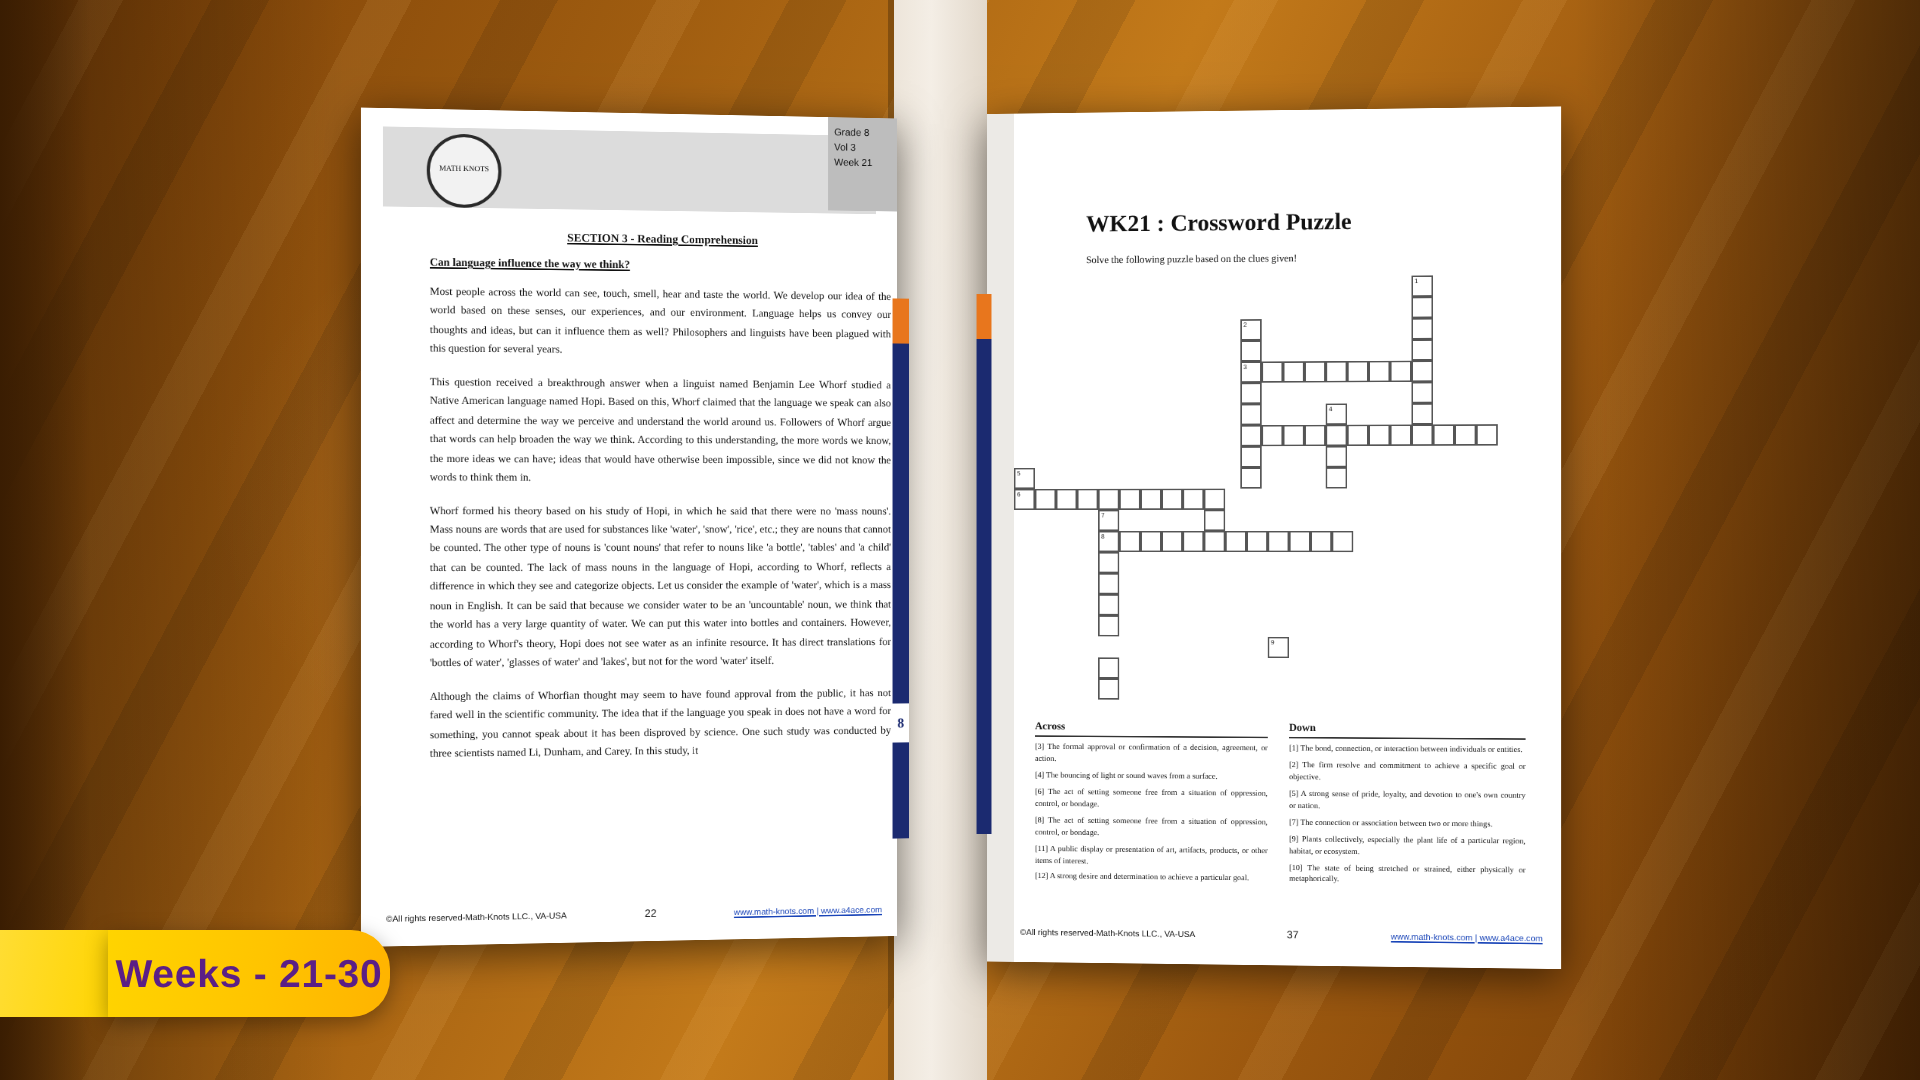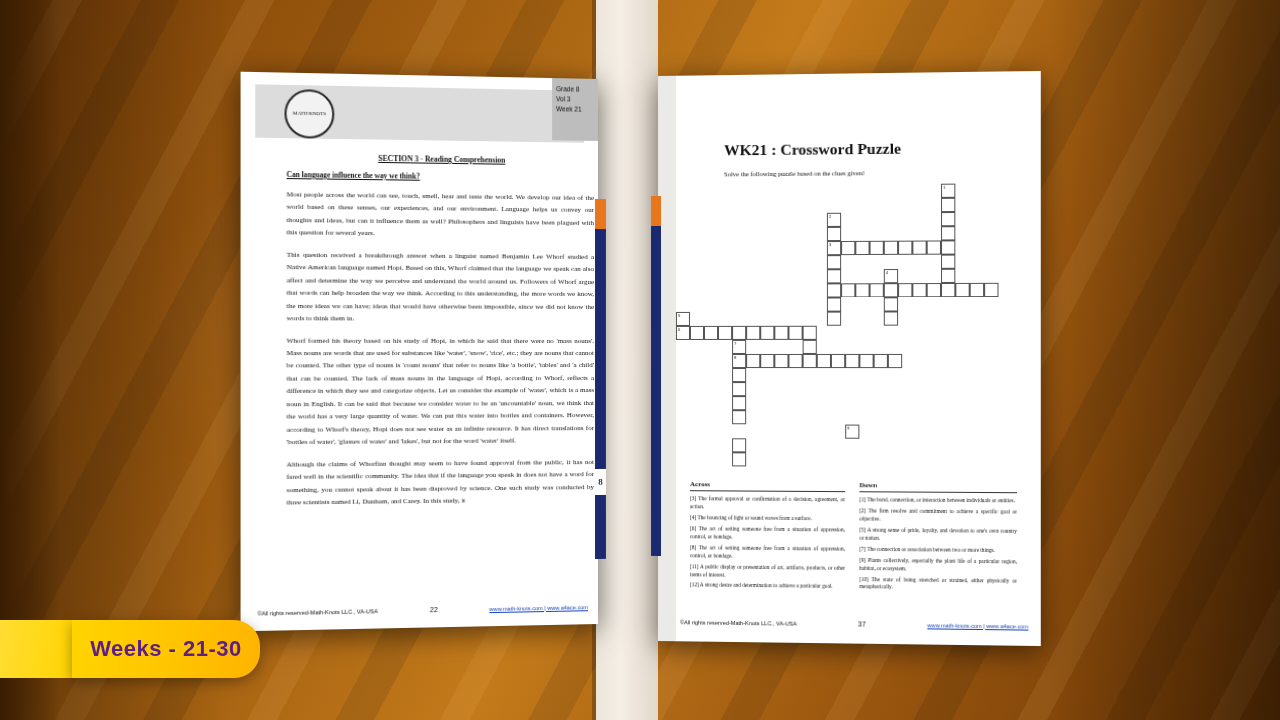--- a/index.html
+++ b/index.html
@@ -316,21 +316,21 @@
     border-top-right-radius: 26px;
     border-bottom-right-radius: 26px;
     display: flex;
     align-items: center;
     justify-content: center;
     box-shadow: 0 4px 14px rgba(0,0,0,0.35);
   }
   .banner-text {
     font-family: "Liberation Sans", sans-serif;
     font-weight: bold;
-    font-size: 22px;
+    font-size: 26px;
     color: #5b1f86;
     letter-spacing: 0.5px;
   }
   .banner-tail {
     position: absolute;
     left: 0px;
     top: 620px;
     width: 76px;
     height: 58px;
     background: linear-gradient(100deg, #ffdd33 0%, #ffd400 100%);

